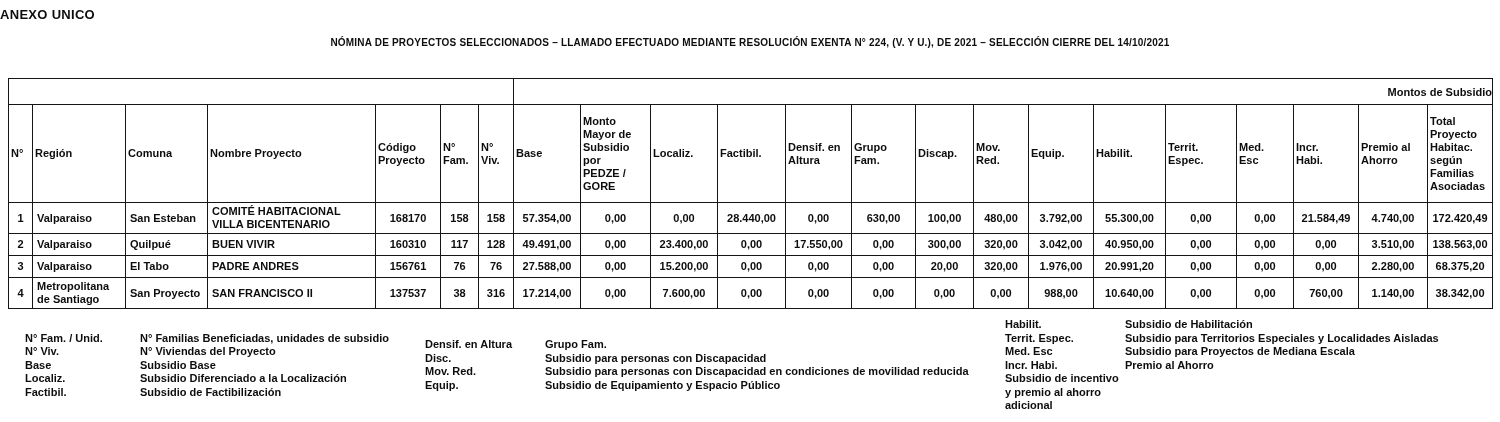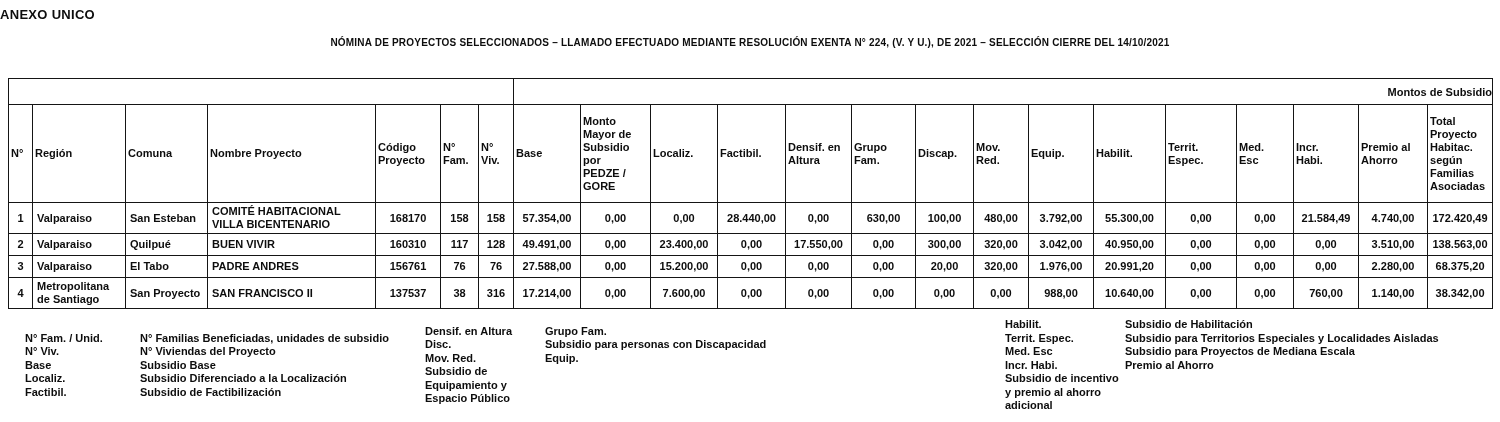--- a/index.html
+++ b/index.html
@@ -268,20 +268,21 @@
       <div>Subsidio Diferenciado a la Localización</div>
       <div>Factibil.</div>
       <div>Subsidio de Factibilización</div>
     </div>
     <div class="lg-group g2">
       <div>Densif. en Altura</div>
       <div>Grupo Fam.</div>
       <div>Disc.</div>
       <div>Subsidio para personas con Discapacidad</div>
       <div>Mov. Red.</div>
+      <div>Subsidio para personas con Discapacidad en condiciones de movilidad reducida</div>
       <div>Equip.</div>
       <div>Subsidio de Equipamiento y Espacio Público</div>
     </div>
     <div class="lg-group g3">
       <div>Habilit.</div>
       <div>Subsidio de Habilitación</div>
       <div>Territ. Espec.</div>
       <div>Subsidio para Territorios Especiales y Localidades Aisladas</div>
       <div>Med. Esc</div>
       <div>Subsidio para Proyectos de Mediana Escala</div>

